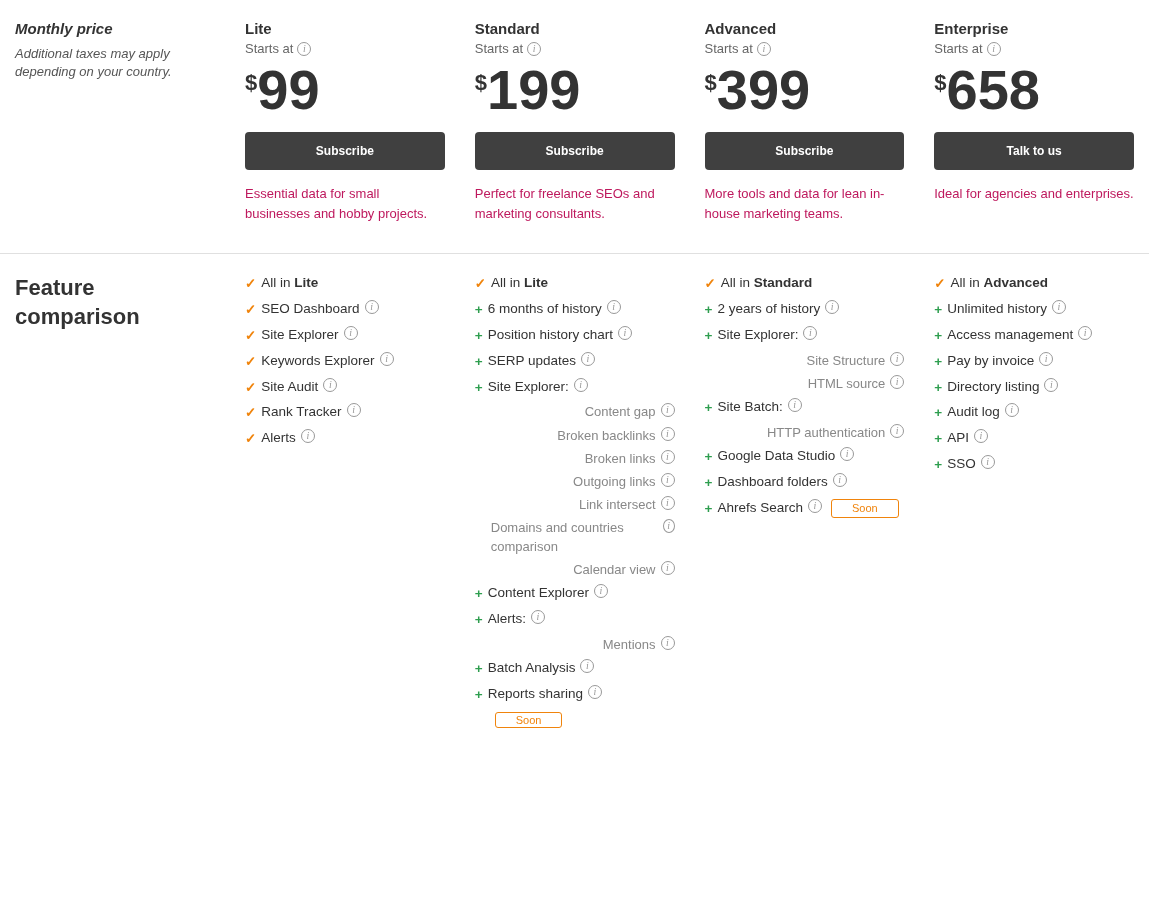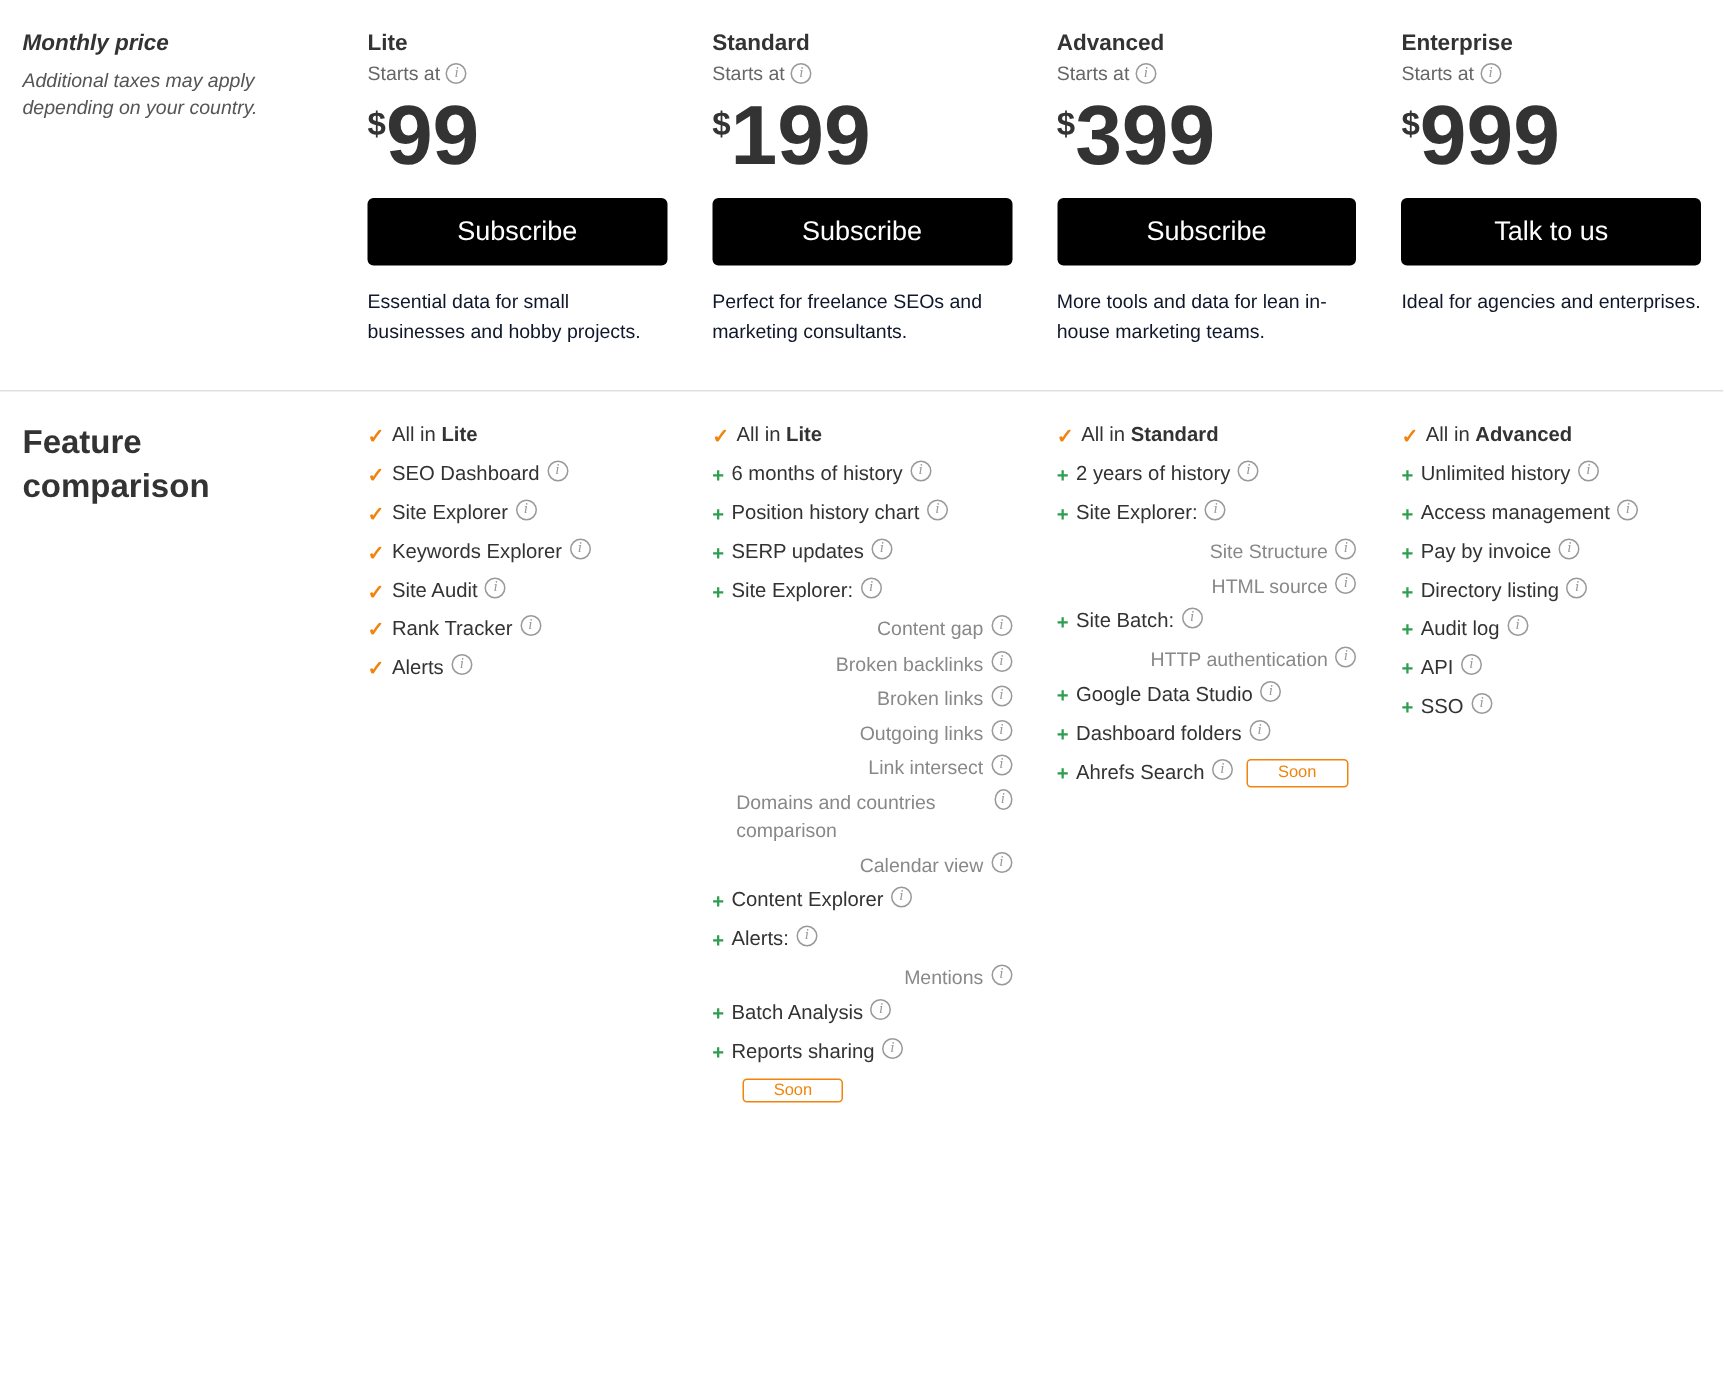--- a/index.html
+++ b/index.html
@@ -77,35 +77,35 @@
 
     .price-amount {
       font-size: 56px;
       font-weight: 900;
       line-height: 1;
     }
 
     .subscribe-btn {
       display: block;
       width: 100%;
-      background: #000000;
+      background: #404040;
       color: #fff;
       border: none;
       border-radius: 4px;
       padding: 12px 10px;
-      font-size: 18px;
-      font-weight: 400;
+      font-size: 12px;
+      font-weight: 700;
       cursor: pointer;
       margin-bottom: 14px;
       text-align: center;
     }
 
     .plan-desc {
       font-size: 13px;
-      color: #0f172a;
+      color: #be185d;
       line-height: 1.5;
     }
 
     
     .feature-section {
       display: grid;
       grid-template-columns: 230px 1fr 1fr 1fr 1fr;
       padding: 20px 0;
     }
 
@@ -235,21 +235,21 @@
   </div>
 
   <div class="pricing-col">
     <div class="plan-name">Enterprise</div>
     <div class="starts-at">
       <span>Starts at</span>
       <span class="info-icon">i</span>
     </div>
     <div class="price-display">
       <span class="price-dollar">$</span>
-      <span class="price-amount">999</span>
+      <span class="price-amount">658</span>
     </div>
     <button class="subscribe-btn">Talk to us</button>
     <div class="plan-desc">Ideal for agencies and enterprises.</div>
   </div>
 </div>
 
 <div class="feature-section">
 
   <div class="feature-label-col">
     <div class="feature-comparison-title">Feature comparison</div>

